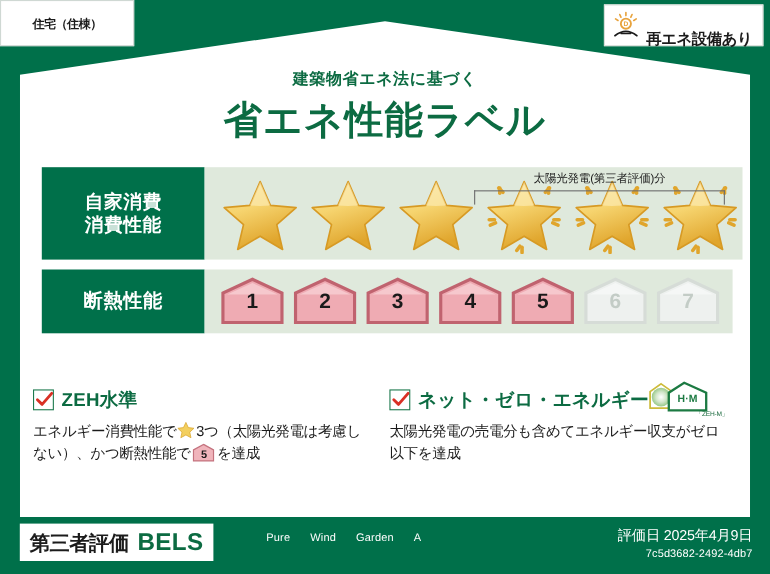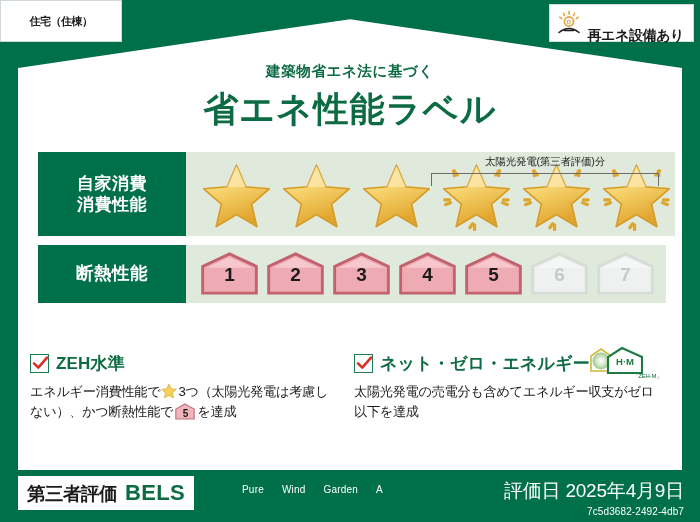--- a/index.html
+++ b/index.html
@@ -199,21 +199,21 @@
   }
   .proj-name {
     position: absolute; left: 242px; top: 14px;
     font-size: 10px; color: #ffffff; letter-spacing: 0.2px;
     display: flex; gap: 18px;
   }
   .foot-right {
     position: absolute; right: 16px; top: 8px;
     text-align: right; color: #ffffff;
   }
-  .foot-right .fr-date { font-size: 19px; letter-spacing: -0.2px; }
+  .foot-right .fr-date { font-size: 13px; letter-spacing: -0.2px; }
   .foot-right .fr-id { font-size: 10px; margin-top: 2px; letter-spacing: 0.1px; }
 </style>
 </head>
 <body>
 
 <div id="label-root">
 
   <div class="roof-panel"></div>
 
   <div class="house-tag">

